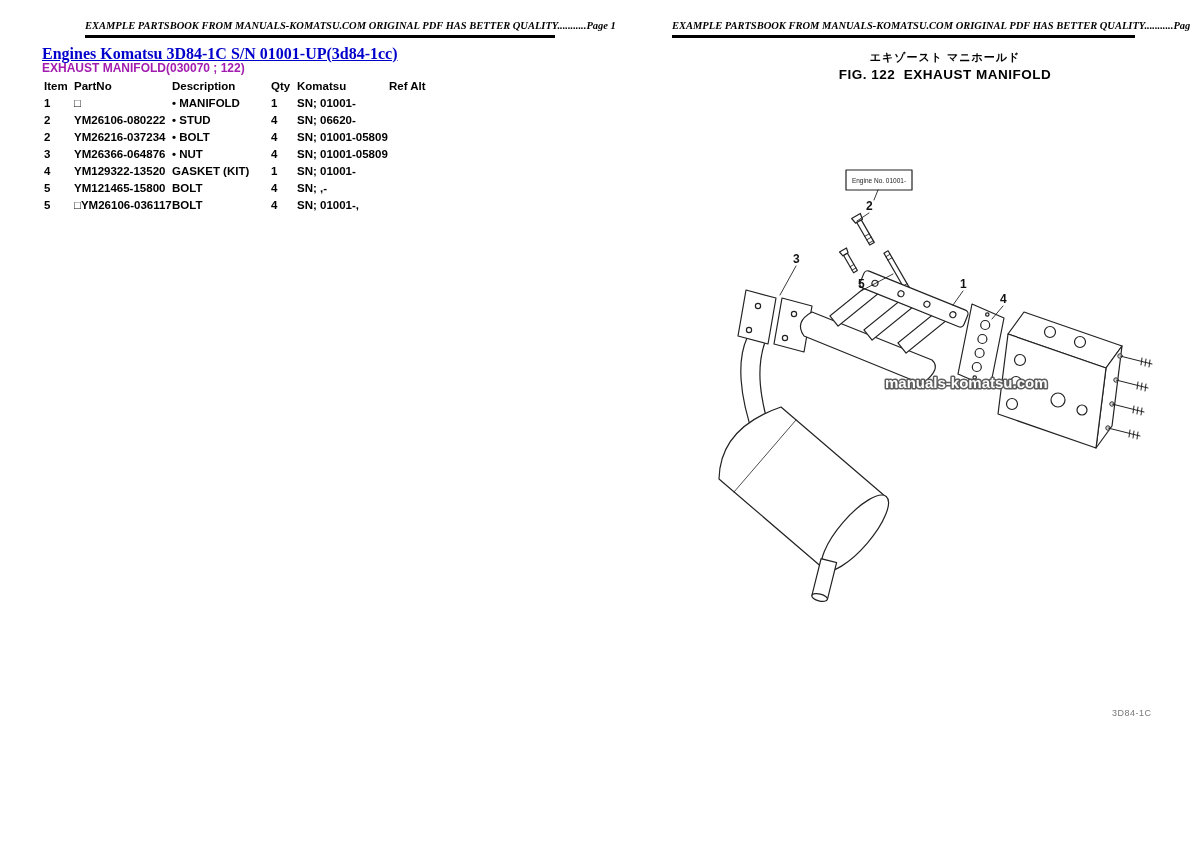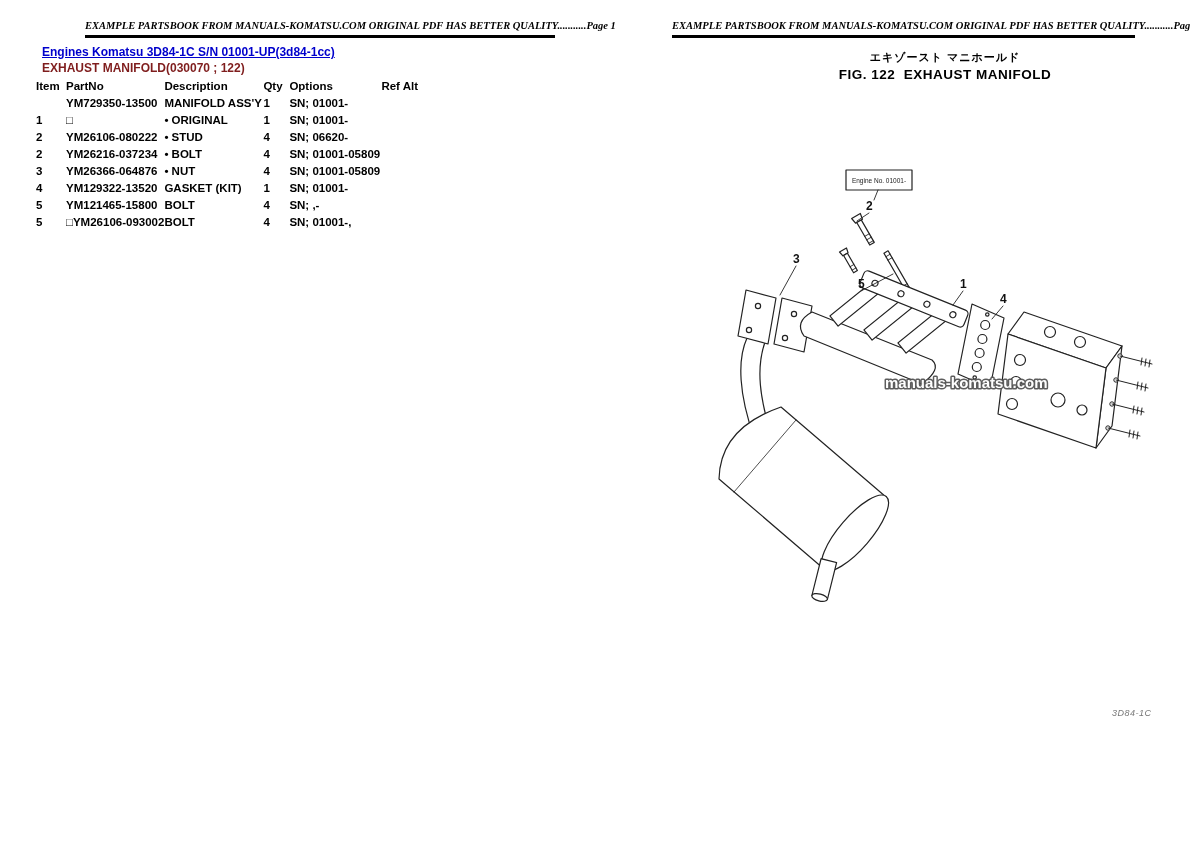--- a/index.html
+++ b/index.html
@@ -20,47 +20,47 @@
     font-style:italic; font-weight:bold; font-size:10.5px;
     white-space:nowrap; text-align:center;
   }
   .hdr .rule { position:absolute; left:0; right:0; top:15px; height:3px; background:#000; }
   #hdr1 { left:85px;  width:470px; }
   #hdr2 { left:672px; width:463px; }
 
   
   .model-link {
     position:absolute; left:42px; top:45px;
-    font-size:12px; font-weight:bold;
-    color:#0000cc; text-decoration:underline; cursor:pointer;
+    font-size:16px; font-weight:bold;
+    color:#0000cc; text-decoration:underline; cursor:pointer;font-family:Liberation Serif, serif;
   }
   .sec-title {
     position:absolute; left:42px; top:61px;
-    font-size:12px; font-weight:bold; color:#7f1d1d;
+    font-size:12px; font-weight:bold; color:#a21caf;
   }
   table.parts {
-    position:absolute; left:36px; top:78px;
+    position:absolute; left:44px; top:78px;
     border-collapse:collapse; table-layout:fixed;
     font-size:11.5px; font-weight:bold; line-height:13px;
   }
   table.parts th, table.parts td {
     text-align:left; padding:2px 0; white-space:nowrap; overflow:visible;
   }
 
   
   .fig-head { position:absolute; left:675px; top:50px; width:540px; text-align:center; }
   .jp-title { font-size:11px; font-weight:bold; letter-spacing:1px; }
   .fig-title { font-size:13.5px; font-weight:bold; letter-spacing:.5px; white-space:pre; margin-top:2px; }
 
   svg.diagram { position:absolute; left:650px; top:148px; }
   svg.diagram text { font-family:"Liberation Sans", sans-serif; }
 
   .model-code {
     position:absolute; left:1112px; top:708px;
-    font-size:9px; color:#777; letter-spacing:.5px;font-style:italic;
+    font-size:9px; color:#777; letter-spacing:.5px;
   }
 </style>
 </head>
 <body>
 
 <div class="page">
 
   <div class="hdr" id="hdr1">
     <span>EXAMPLE PARTSBOOK FROM MANUALS-KOMATSU.COM ORIGINAL PDF HAS BETTER QUALITY...........</span><span>Page 1</span>
     <div class="rule"></div>
@@ -81,37 +81,29 @@
       <col style="width:26px">
         <col style="width:92px">
         <col style="width:50px">
     </colgroup>
     <thead>
       <tr>
           <th>Item</th>
           <th>PartNo</th>
           <th>Description</th>
           <th>Qty</th>
-          <th>Options</th>
+          <th>Komatsu</th>
           <th>Ref Alt</th>
         </tr>
     </thead>
     <tbody>
         <tr>
-          <td></td>
-          <td>YM729350-13500</td>
-          <td>MANIFOLD ASS'Y</td>
-          <td>1</td>
-          <td>SN; 01001-</td>
-          <td></td>
-        </tr>
-        <tr>
           <td>1</td>
           <td>□</td>
-          <td>• ORIGINAL</td>
+          <td>• MANIFOLD</td>
           <td>1</td>
           <td>SN; 01001-</td>
           <td></td>
         </tr>
         <tr>
           <td>2</td>
           <td>YM26106-080222</td>
           <td>• STUD</td>
           <td>4</td>
           <td>SN; 06620-</td>
@@ -144,21 +136,21 @@
         <tr>
           <td>5</td>
           <td>YM121465-15800</td>
           <td>BOLT</td>
           <td>4</td>
           <td>SN; ,-</td>
           <td></td>
         </tr>
         <tr>
           <td>5</td>
-          <td>□YM26106-093002</td>
+          <td>□YM26106-036117</td>
           <td>BOLT</td>
           <td>4</td>
           <td>SN; 01001-,</td>
           <td></td>
         </tr>
       </tbody>
   </table>
 
   <div class="fig-head">
     <div class="jp-title">エキゾースト マニホールド</div>

